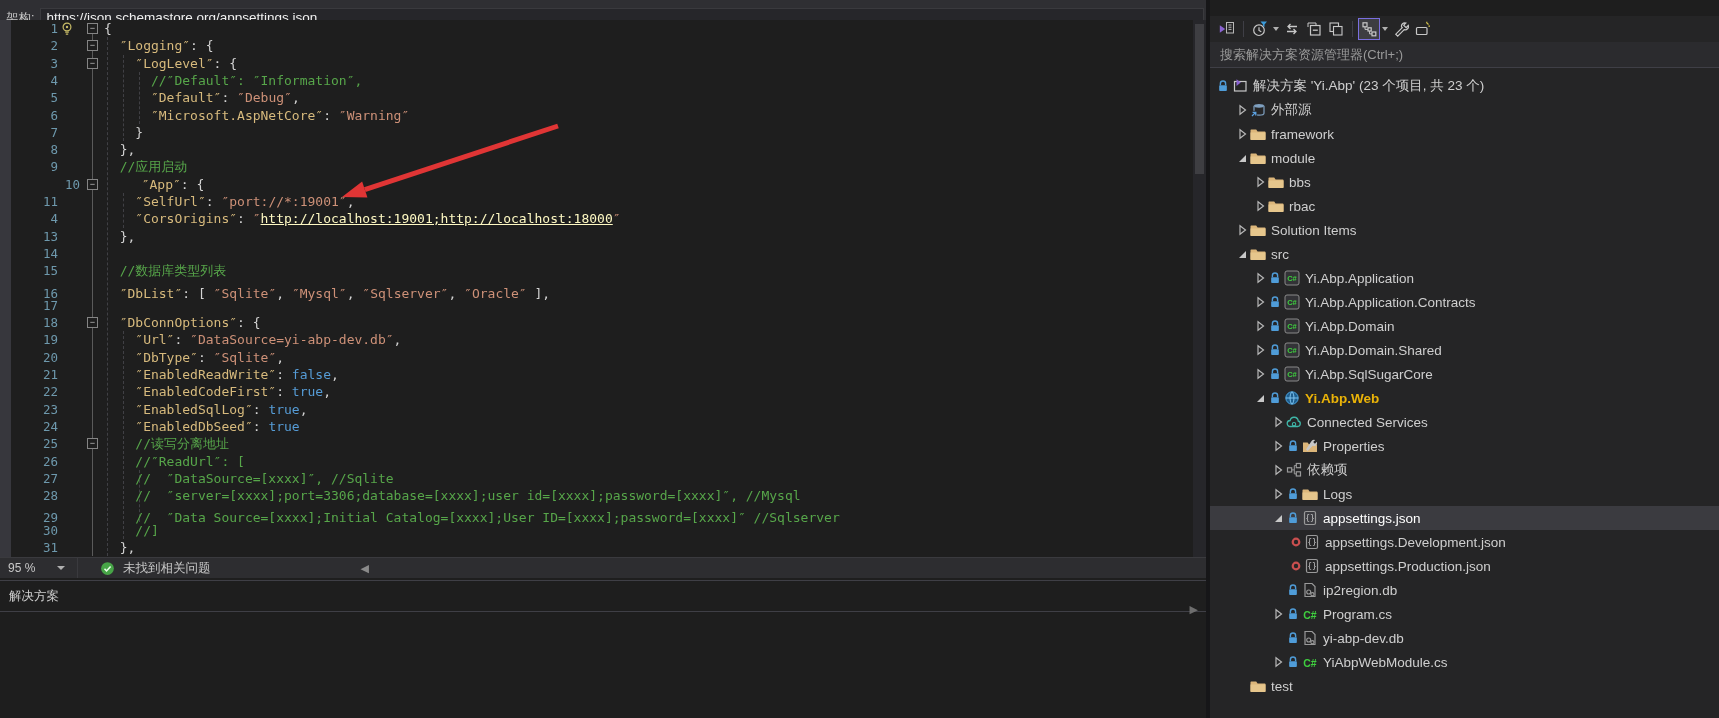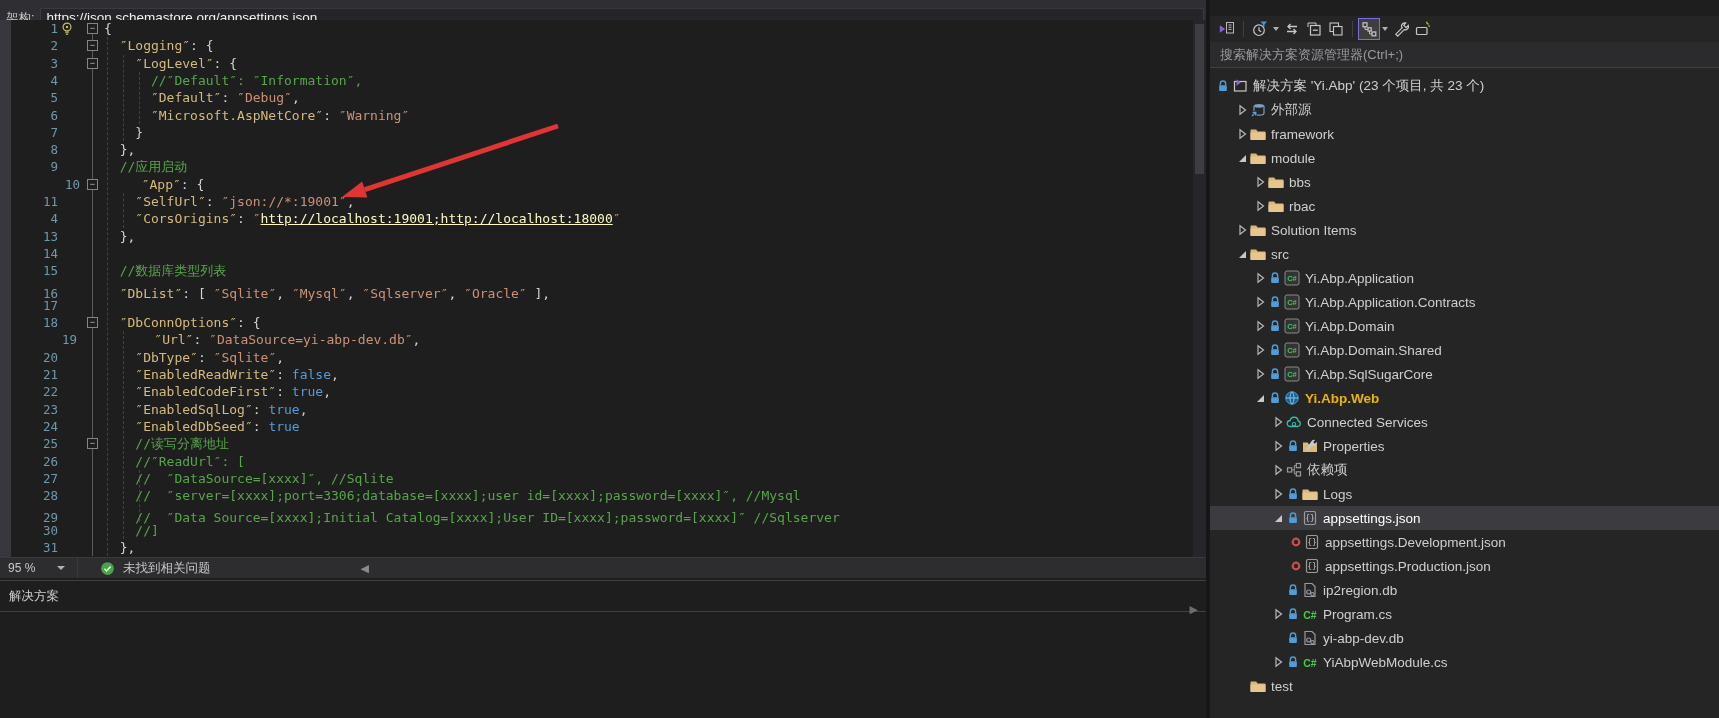--- a/index.html
+++ b/index.html
@@ -132,21 +132,21 @@
           <div class="cl" style="top: 138.4px;">
             <span class="ln">9</span>
             <span class="code">  <span class="tk-c">//应用启动</span></span>
           </div>
           <div class="cl" style="top: 155.7px; margin-left: 22px;">
             <span class="ln">10</span>
             <span class="code">  <span class="tk-k">″App″</span><span class="tk-p">: {</span></span>
           </div>
           <div class="cl" style="top: 173px;">
             <span class="ln">11</span>
-            <span class="code">    <span class="tk-k">″SelfUrl″</span><span class="tk-p">: </span><span class="tk-s">″json://*:19001″</span><span class="tk-p">,</span></span>
+            <span class="code">    <span class="tk-k">″SelfUrl″</span><span class="tk-p">: </span><span class="tk-s">″port://*:19001″</span><span class="tk-p">,</span></span>
           </div>
           <div class="cl" style="top: 190.3px;">
             <span class="ln">4</span>
             <span class="code">    <span class="tk-k">″CorsOrigins″</span><span class="tk-p">: </span><span class="tk-s">″</span><span class="tk-l">http://localhost:19001;http://localhost:18000</span><span class="tk-s">″</span></span>
           </div>
           <div class="cl" style="top: 207.6px;">
             <span class="ln">13</span>
             <span class="code">  <span class="tk-p">},</span></span>
           </div>
           <div class="cl" style="top: 224.9px;">
@@ -162,21 +162,21 @@
             <span class="code">  <span class="tk-k">″DbList″</span><span class="tk-p">: [ </span><span class="tk-s">″Sqlite″</span><span class="tk-p">, </span><span class="tk-s">″Mysql″</span><span class="tk-p">, </span><span class="tk-s">″Sqlserver″</span><span class="tk-p">, </span><span class="tk-s">″Oracle″</span><span class="tk-p"> ],</span></span>
           </div>
           <div class="cl" style="top: 276.8px;">
             <span class="ln">17</span>
             <span class="code"></span>
           </div>
           <div class="cl" style="top: 294.1px;">
             <span class="ln">18</span>
             <span class="code">  <span class="tk-k">″DbConnOptions″</span><span class="tk-p">: {</span></span>
           </div>
-          <div class="cl" style="top: 311.4px; margin-left: 19px;">
+          <div class="cl" style="top: 311.4px;">
             <span class="ln">19</span>
             <span class="code">    <span class="tk-k">″Url″</span><span class="tk-p">: </span><span class="tk-s">″DataSource=yi-abp-dev.db″</span><span class="tk-p">,</span></span>
           </div>
           <div class="cl" style="top: 328.7px;">
             <span class="ln">20</span>
             <span class="code">    <span class="tk-k">″DbType″</span><span class="tk-p">: </span><span class="tk-s">″Sqlite″</span><span class="tk-p">,</span></span>
           </div>
           <div class="cl" style="top: 346px;">
             <span class="ln">21</span>
             <span class="code">    <span class="tk-k">″EnabledReadWrite″</span><span class="tk-p">: </span><span class="tk-b">false</span><span class="tk-p">,</span></span>

